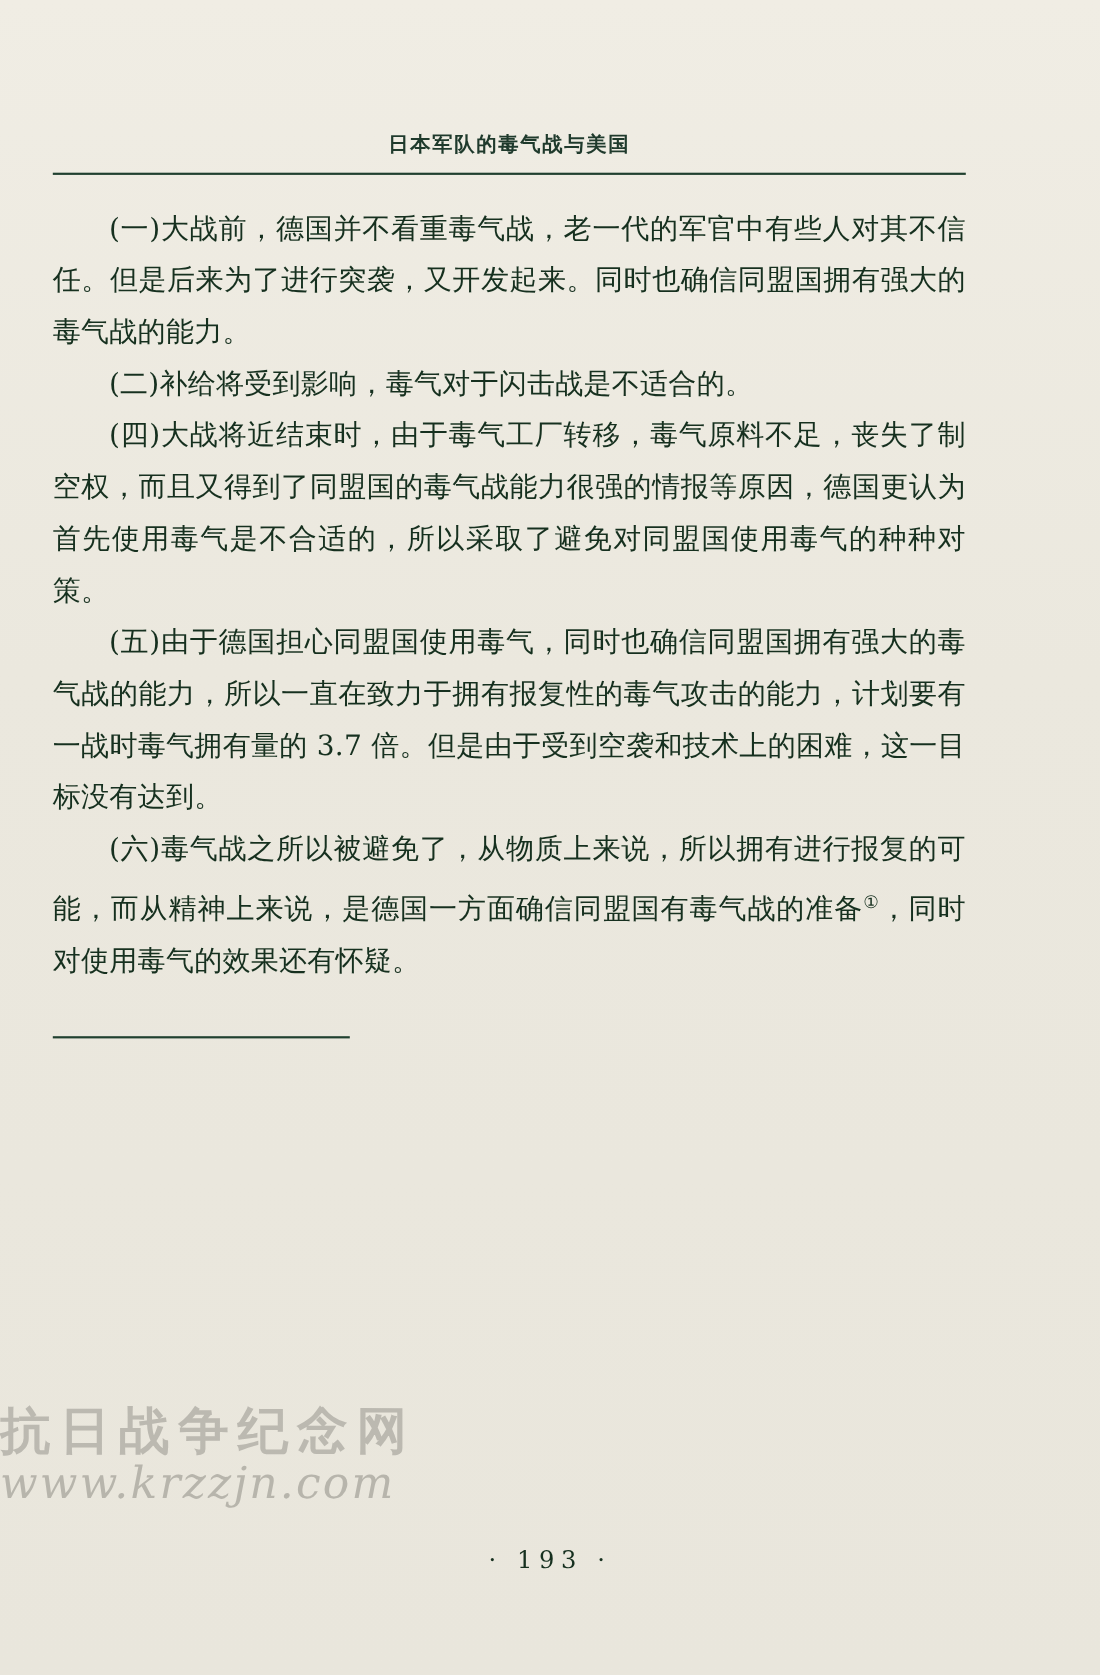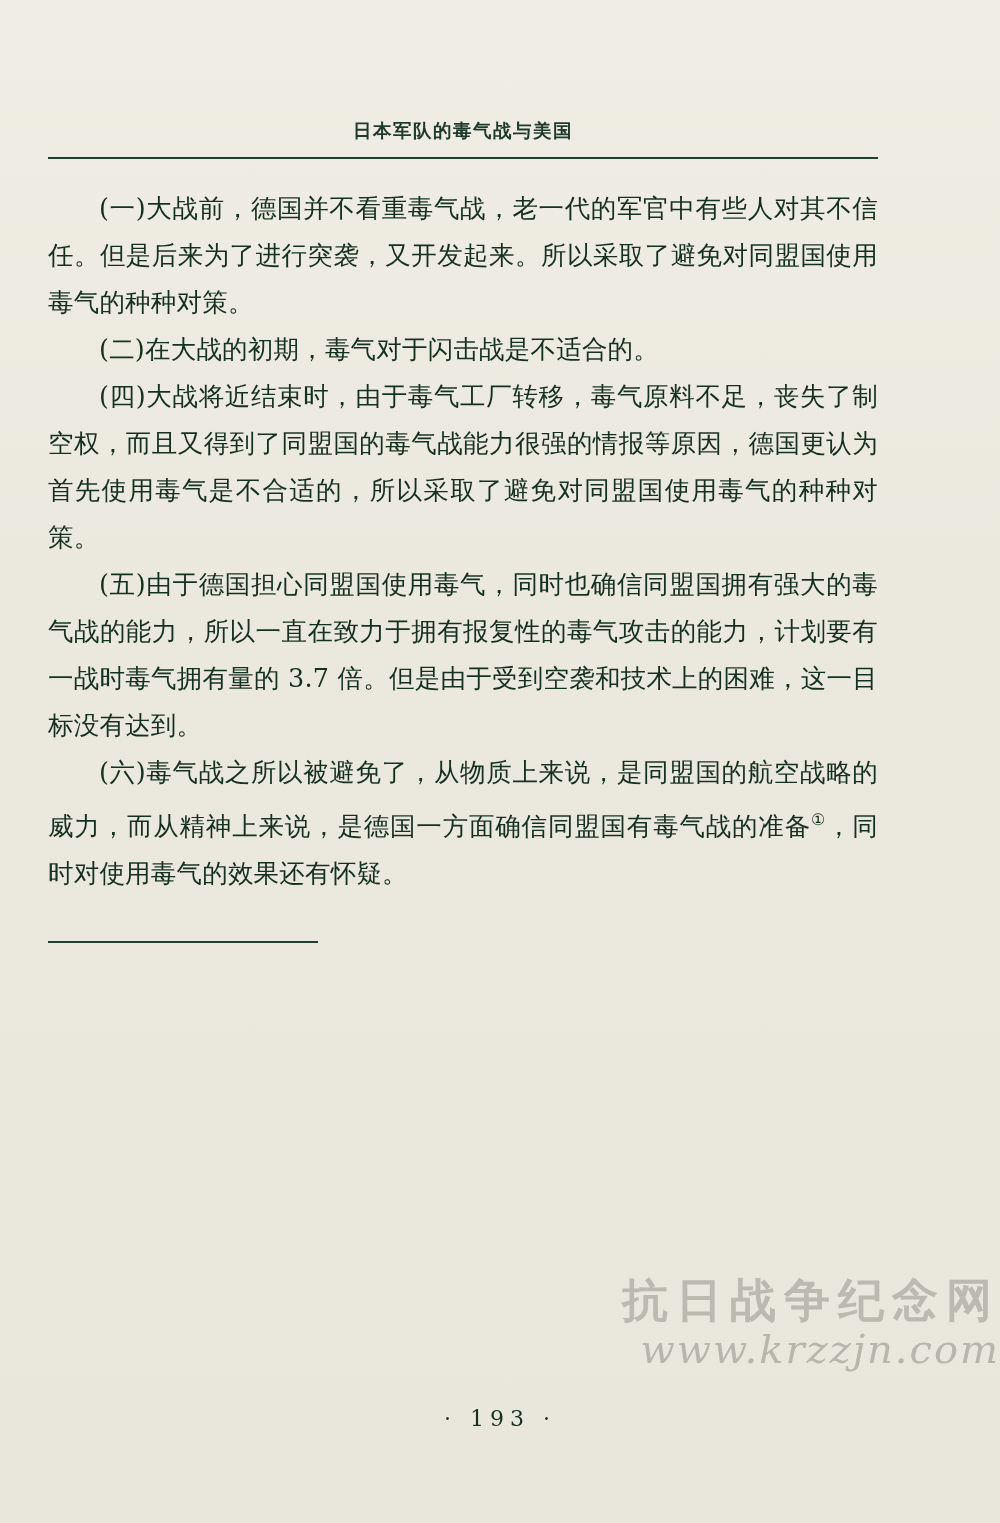--- a/index.html
+++ b/index.html
@@ -87,21 +87,21 @@
     font-size: 22px;
     color: #16301f;
     letter-spacing: 6px;
     font-family: "DejaVu Serif", "Liberation Serif", serif;
   }
   .watermark {
     position: absolute;
     left: 0;
     right: 0;
     top: 1270px;
-    text-align: right;
+    text-align: left;
     pointer-events: none;
     z-index: 5;
   }
   .wm-cn {
     font-size: 46px;
     color: rgba(150, 148, 140, 0.55);
     letter-spacing: 8px;
     font-weight: 700;
     font-family: "DejaVu Serif", "Liberation Serif", serif;
     white-space: nowrap;
@@ -124,25 +124,25 @@
 <body>
 
 <div class="page">
 
   <div class="page-inner">
 
     <div class="running-head">日本军队的毒气战与美国</div>
     <div class="head-rule"></div>
 
     <div class="body-text">
-      <p class="indent">(一)大战前，德国并不看重毒气战，老一代的军官中有些人对其不信任。但是后来为了进行突袭，又开发起来。所以采取了避免对同盟国使用毒气的种种对策。</p>
-      <p class="indent">(二)在大战的初期，毒气对于闪击战是不适合的。</p>
+      <p class="indent">(一)大战前，德国并不看重毒气战，老一代的军官中有些人对其不信任。但是后来为了进行突袭，又开发起来。同时也确信同盟国拥有强大的毒气战的能力。</p>
+      <p class="indent">(二)补给将受到影响，毒气对于闪击战是不适合的。</p>
       <p class="indent">(四)大战将近结束时，由于毒气工厂转移，毒气原料不足，丧失了制空权，而且又得到了同盟国的毒气战能力很强的情报等原因，德国更认为首先使用毒气是不合适的，所以采取了避免对同盟国使用毒气的种种对策。</p>
       <p class="indent">(五)由于德国担心同盟国使用毒气，同时也确信同盟国拥有强大的毒气战的能力，所以一直在致力于拥有报复性的毒气攻击的能力，计划要有一战时毒气拥有量的 3.7 倍。但是由于受到空袭和技术上的困难，这一目标没有达到。</p>
-      <p class="indent"><span>(六)毒气战之所以被避免了，从物质上来说，是同盟国的航空战略的威力，而从精神上来说，是德国一方面确信同盟国有毒气战的准备</span><span class="sup">①</span><span>，同时对使用毒气的效果还有怀疑。</span></p>
+      <p class="indent"><span>(六)毒气战之所以被避免了，从物质上来说，所以拥有进行报复的可能，而从精神上来说，是德国一方面确信同盟国有毒气战的准备</span><span class="sup">①</span><span>，同时对使用毒气的效果还有怀疑。</span></p>
     </div>
 
     <div class="footnote-rule"></div>
 
 
   </div>
 
   <div class="watermark">
     <div class="wm-cn">抗日战争纪念网</div>
     <div class="wm-url">www.krzzjn.com</div>

